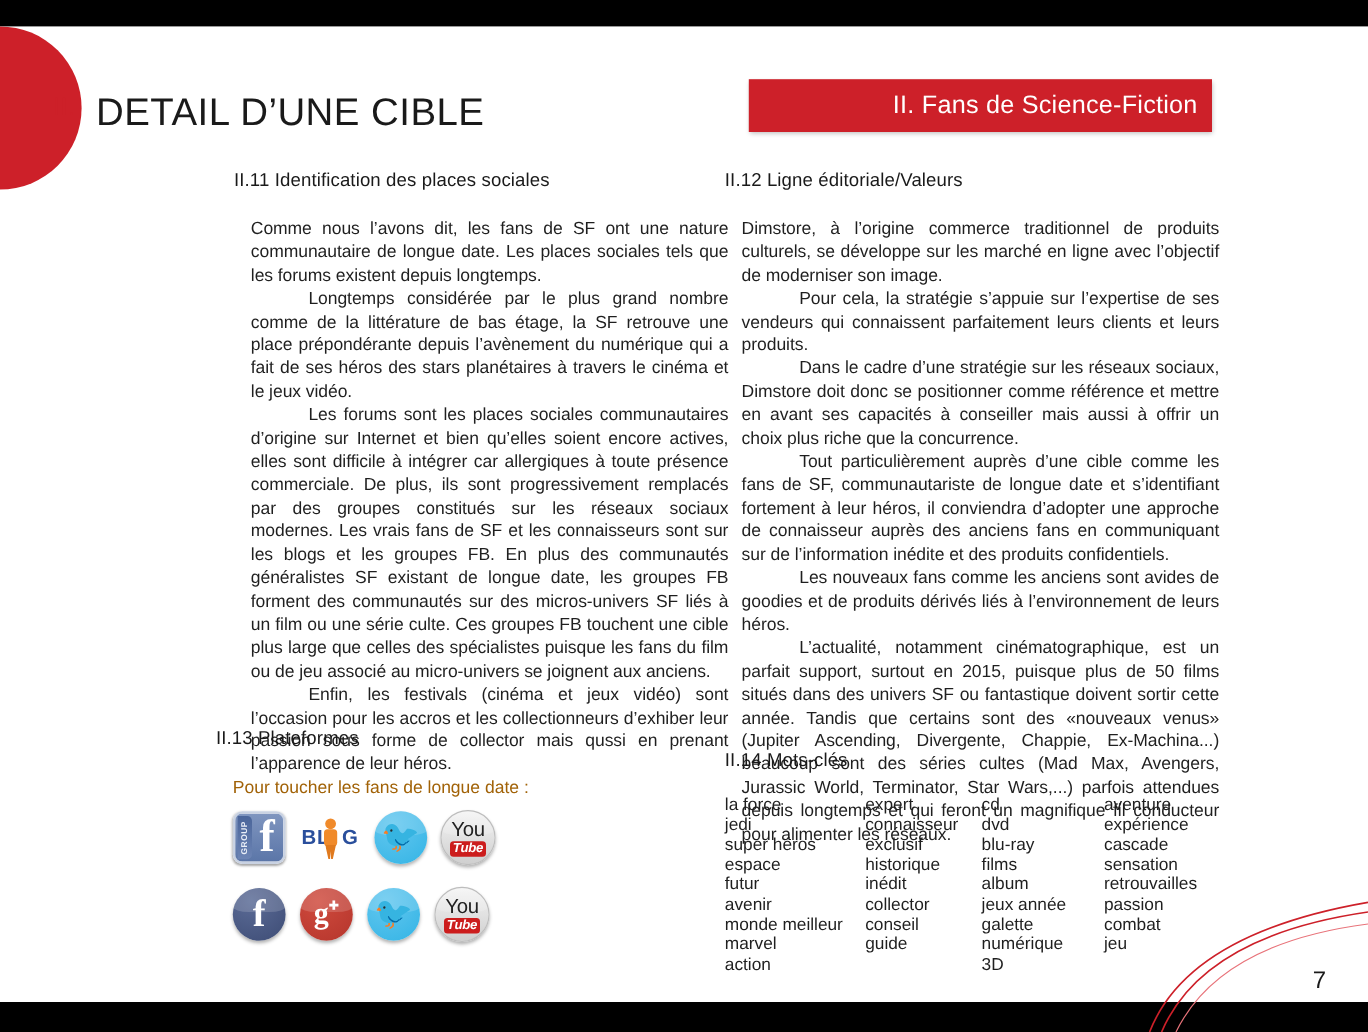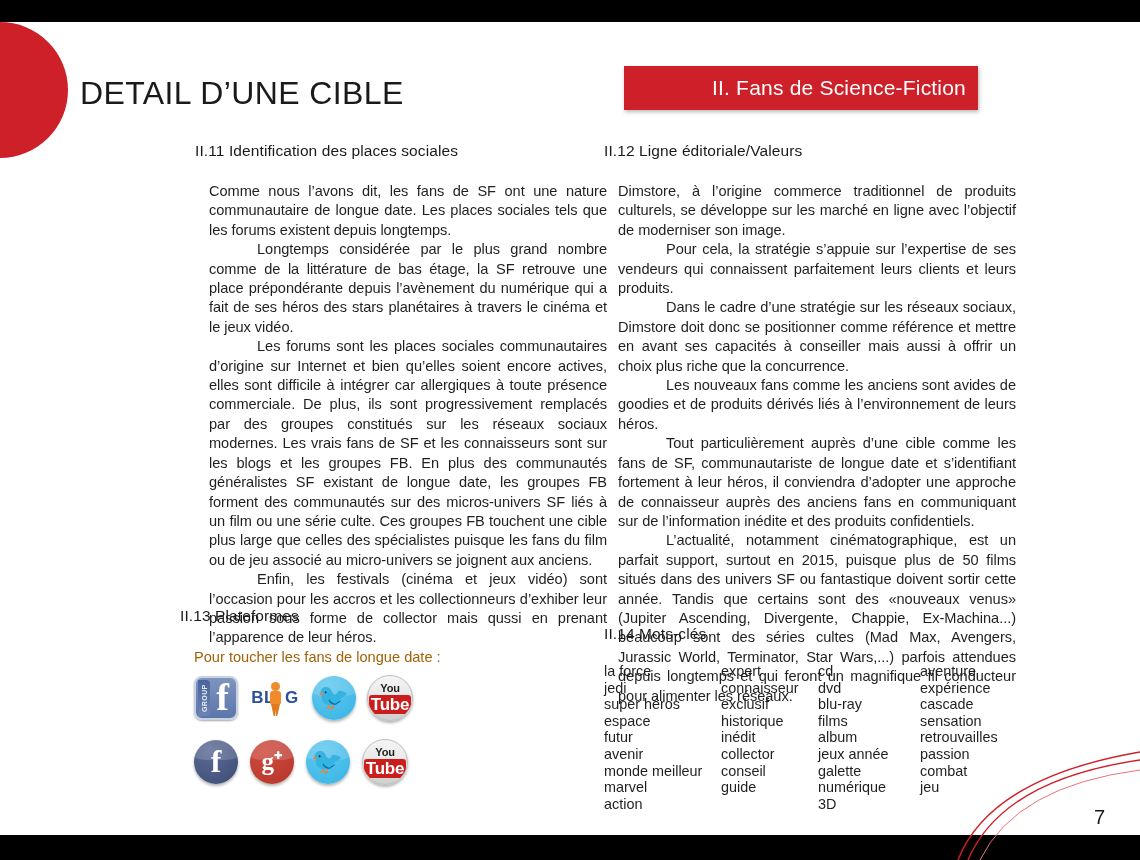--- a/index.html
+++ b/index.html
@@ -53,21 +53,21 @@
     font-weight: 300;
     color: #1a1a1a;
     letter-spacing: .4px;
     white-space: nowrap;
   }
 
   
   .section-badge {
     position: absolute;
     left: 624px; top: 66px;
-    width: 354px; height: 44px;
+    width: 386px; height: 44px;
     background: #cd2029;
     box-shadow: 1px 2px 4px rgba(0,0,0,.28);
     display: flex;
     align-items: center;
     justify-content: flex-end;
     box-sizing: border-box;
     padding-right: 12px;
   }
   .section-badge-label {
     color: #ffffff;
@@ -246,35 +246,36 @@
     line-height: 1;
     margin-top: -2px;
   }
   .yt-stack {
     position: relative; z-index: 3;
     text-align: center;
     line-height: 1;
   }
   .yt-stack .you {
     color: #222222;
-    font-size: 11px;
-    font-weight: bold;
+    font-size: 17px;
+    font-weight: normal;
     display: block;
     margin-bottom: 1px;
     letter-spacing: -.2px;
   }
   .yt-stack .tube {
     display: block;
     background: #cc1d1d;
     color: #ffffff;
-    font-size: 17px;
+    font-size: 11px;
     font-weight: bold;
     border-radius: 3px;
     padding: 1px 2px;
     letter-spacing: -.2px;
+    font-style: italic;
   }
 
   
   .keywords {
     position: absolute;
     left: 604px;
     top: 625px;
     width: 420px;
   }
   .keywords .sub-heading { margin-bottom: 20px; }
@@ -382,22 +383,22 @@
     </div>
   </div>
 </div>
 
 <div class="col col-right">
   <h2 class="sub-heading">II.12 Ligne éditoriale/Valeurs</h2>
   <div class="body-block">
     <p class="first">Dimstore, à l’origine commerce traditionnel de produits culturels, se développe sur les marché en ligne avec l’objectif de moderniser son image.</p>
     <p>Pour cela, la stratégie s’appuie sur l’expertise de ses vendeurs qui connaissent parfaitement leurs clients et leurs produits.</p>
     <p>Dans le cadre d’une stratégie sur les réseaux sociaux, Dimstore doit donc se positionner comme référence et mettre en avant ses capacités à conseiller mais aussi à offrir un choix plus riche que la concurrence.</p>
+    <p>Tout particulièrement auprès d’une cible comme les fans de SF, communautariste de longue date et s’identifiant fortement à leur héros, il conviendra d’adopter une approche de connaisseur auprès des anciens fans en communiquant sur de l’information inédite et des produits confidentiels.</p>
     <p>Les nouveaux fans comme les anciens sont avides de goodies et de produits dérivés liés à l’environnement de leurs héros.</p>
-    <p>Tout particulièrement auprès d’une cible comme les fans de SF, communautariste de longue date et s’identifiant fortement à leur héros, il conviendra d’adopter une approche de connaisseur auprès des anciens fans en communiquant sur de l’information inédite et des produits confidentiels.</p>
     <p>L’actualité, notamment cinématographique, est un parfait support, surtout en 2015, puisque plus de 50 films situés dans des univers SF ou fantastique doivent sortir cette année. Tandis que certains sont des «nouveaux venus» (Jupiter Ascending, Divergente, Chappie, Ex-Machina...) beaucoup sont des séries cultes (Mad Max, Avengers, Jurassic World, Terminator, Star Wars,...) parfois attendues depuis longtemps et qui feront un magnifique fil conducteur pour alimenter les réseaux.</p>
   </div>
 </div>
 
 <div class="keywords">
   <h2 class="sub-heading">II.14 Mots-clés</h2>
   <div class="kw-grid">
     <span class="kw-cell">la force</span>
     <span class="kw-cell">expert</span>
     <span class="kw-cell">cd</span>

